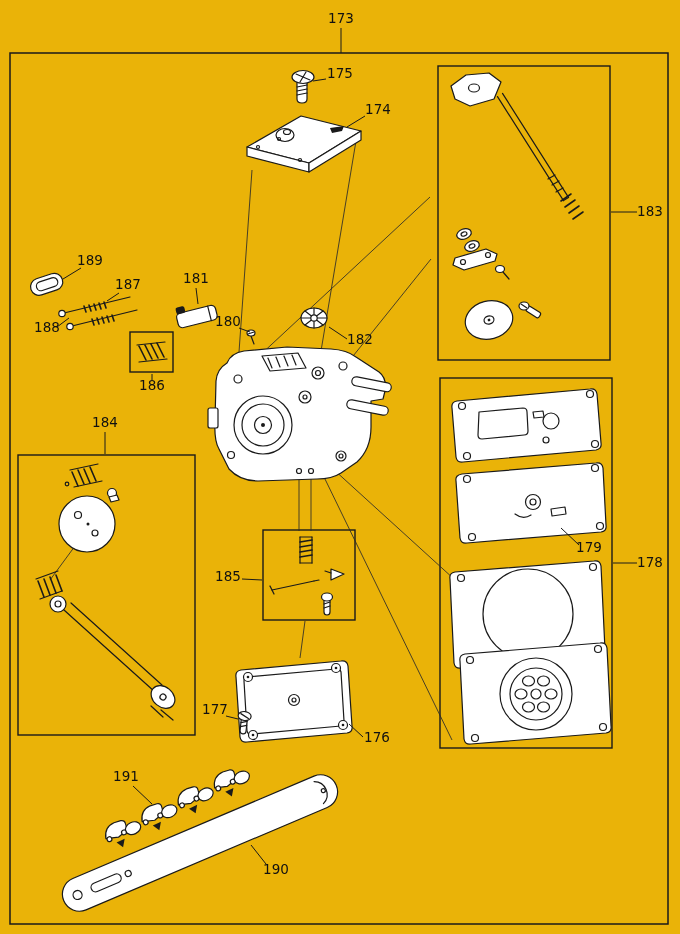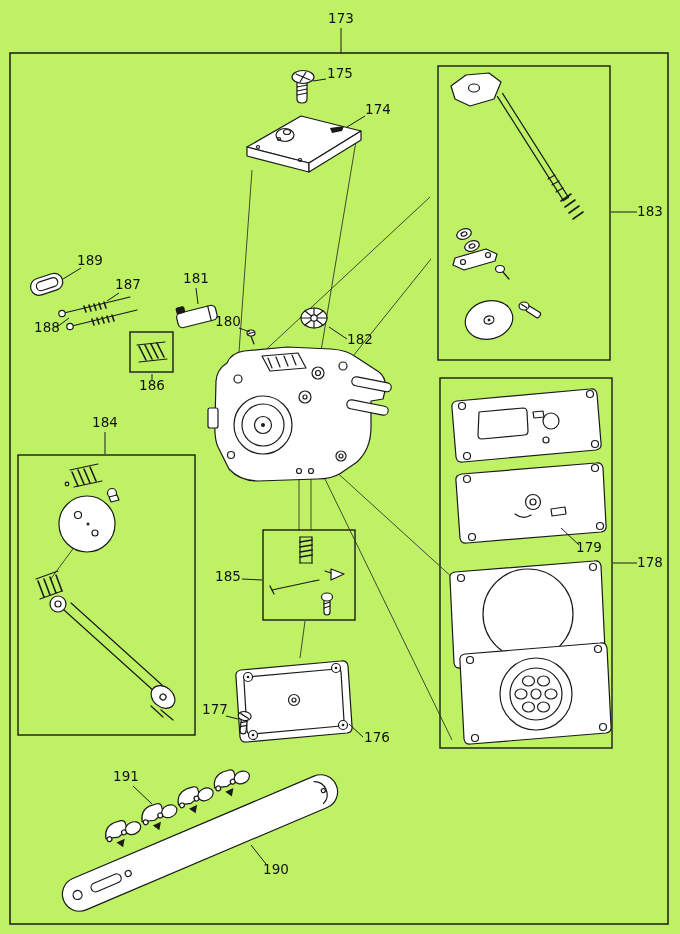--- a/index.html
+++ b/index.html
@@ -1,16 +1,16 @@
 <!DOCTYPE html>
 <html><head>
 <meta charset="utf-8">
 <style>
   html,body{margin:0;padding:0;background:#ffffff;}
-  .page{position:relative;width:680px;height:934px;background:#bef264;overflow:hidden;}
+  .page{position:relative;width:680px;height:934px;background:#eab308;overflow:hidden;}
   svg{position:absolute;left:0;top:0;}
   .ln{stroke:#1a1a1a;fill:none;stroke-width:1.2;stroke-linecap:round;stroke-linejoin:round;}
   .fill{stroke:#1a1a1a;fill:#ffffff;stroke-width:1.2;stroke-linecap:round;stroke-linejoin:round;}
   .thin{stroke:#2a2a2a;fill:none;stroke-width:0.85;}
   .lead{stroke:#1a1a1a;fill:none;stroke-width:1;}
   .box{stroke:#1a1a1a;fill:none;stroke-width:1.4;}
   .dark{fill:#1a1a1a;stroke:none;}
   .coil{stroke:#1a1a1a;fill:none;stroke-width:1.6;stroke-linecap:round;}
   .lbl{font-family:"DejaVu Sans",sans-serif;font-size:13.5px;fill:#111111;text-anchor:middle;}
 </style>

